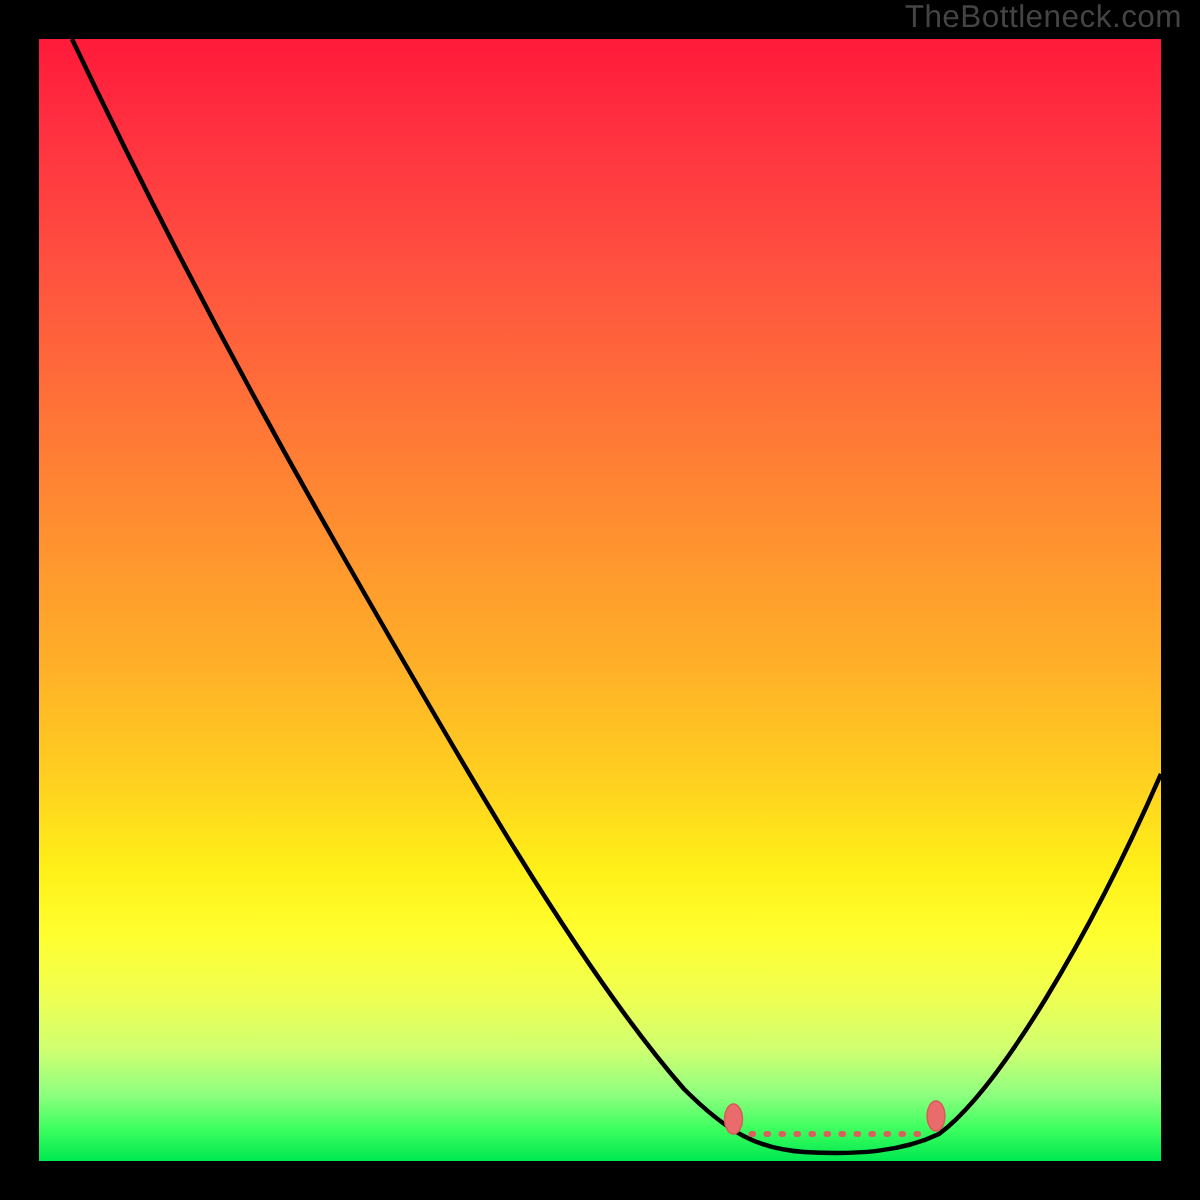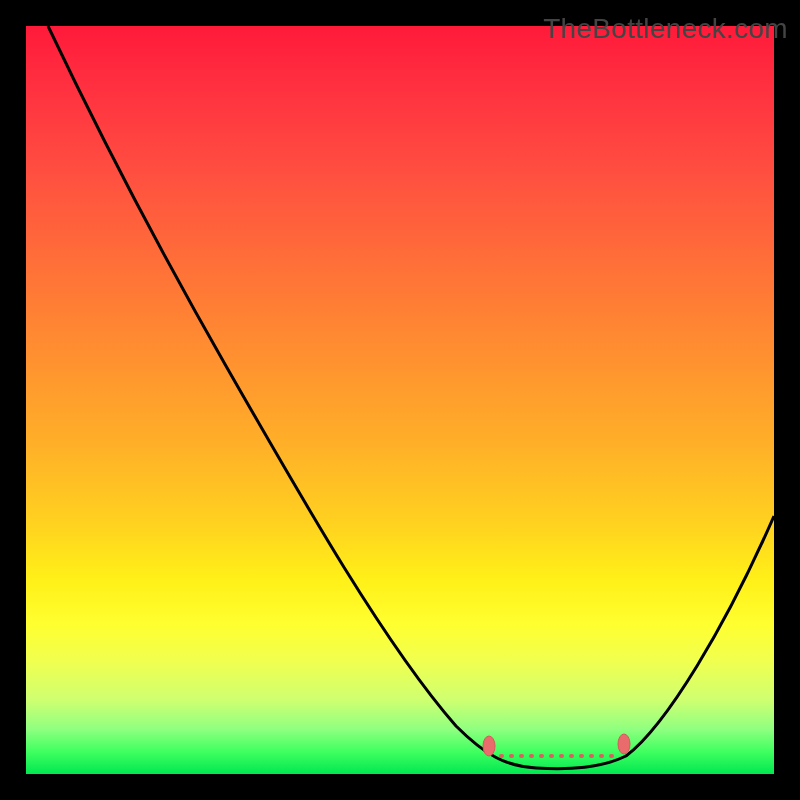--- a/index.html
+++ b/index.html
@@ -1,17 +1,17 @@
 <!DOCTYPE html>
 <html><head>
 <meta charset="utf-8">
 <style>
 body{margin:0;padding:0;background:#000;width:800px;height:800px;overflow:hidden;font-family:Arial,sans-serif}
 .container{position:relative;width:800px;height:800px;background:#000}
-.watermark{position:absolute;top:13px;right:12px;color:#444;font-size:28px;font-weight:400;letter-spacing:0.3px;z-index:10}
+.watermark{position:absolute;top:0;right:12px;color:#444;font-size:21px;font-weight:400;letter-spacing:0.3px;z-index:10}
 .plot-area{position:absolute;left:26px;top:26px;width:748px;height:748px}
 .gradient-bg{position:absolute;left:0;top:0;width:100%;height:100%;background:linear-gradient(to bottom,
   #ff1a3a 0%,
   #ff3040 8%,
   #ff5040 20%,
   #ff7038 32%,
   #ff9030 44%,
   #ffb028 56%,
   #ffd020 66%,
   #fff018 74%,

